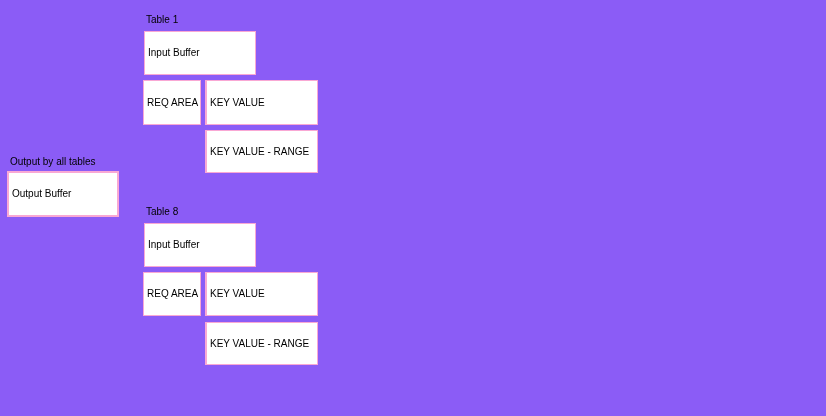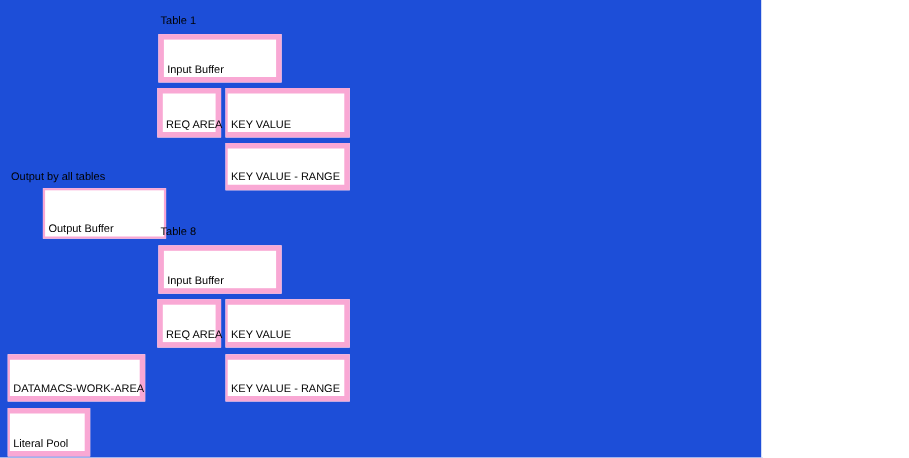--- a/index.html
+++ b/index.html
@@ -2,60 +2,60 @@
 <html><head>
 <meta charset="utf-8">
 <style>
   html, body {
     margin: 0;
     padding: 0;
     background: #ffffff;
   }
   .canvas {
     position: relative;
-    width: 692px;
+    width: 826px;
     height: 416px;
-    background: #1d4ed8;
+    background: #8b5cf6;
     font-family: "Liberation Sans", "DejaVu Sans", sans-serif;
     color: #000000;
     overflow: hidden;
   }
   .lbl {
     position: absolute;
     font-size: 10px;
     line-height: 12px;
     white-space: nowrap;
     color: #000000;
   }
   .box {
     position: absolute;
     box-sizing: border-box;
-    border: 5px solid #f9a8d4;
+    border: 1px solid #f9a8d4;
     background: #ffffff;
     display: flex;
-    align-items: flex-end;
+    align-items: center;
     font-size: 10px;
     line-height: 12px;
     white-space: nowrap;
     padding-left: 3px;
     color: #000000;
   }
   
   .b-left2 { border-left-width: 2px; }
   
   .b-all2 { border-width: 2px; }
 
   
   .pos-table1-label        { left: 146px; top: 14px;  }
   .pos-input-buffer-1      { left: 144px; top: 31px;  width: 112px; height: 44px; }
   .pos-req-area-1          { left: 143px; top: 80px;  width: 58px;  height: 45px; }
   .pos-key-value-1         { left: 205px; top: 80px;  width: 113px; height: 45px; }
   .pos-key-value-range-1   { left: 205px; top: 130px; width: 113px; height: 43px; }
   .pos-shared-label        { left: 10px;  top: 156px; }
-  .pos-output-buffer       { left: 7px;   top: 171px; width: 112px; height: 46px; margin-left: 32px; }
+  .pos-output-buffer       { left: 7px;   top: 171px; width: 112px; height: 46px; }
   .pos-table2-label        { left: 146px; top: 206px; }
   .pos-input-buffer-2      { left: 144px; top: 223px; width: 112px; height: 44px; }
   .pos-req-area-2          { left: 143px; top: 272px; width: 58px;  height: 44px; }
   .pos-key-value-2         { left: 205px; top: 272px; width: 113px; height: 44px; }
   .pos-datamacs-work-area  { left: 7px;   top: 322px; width: 125px; height: 43px; }
   .pos-key-value-range-2   { left: 205px; top: 322px; width: 113px; height: 43px; }
   .pos-literal-pool        { left: 7px;   top: 371px; width: 75px;  height: 44px; }
 </style>
 </head>
 <body>
@@ -93,25 +93,19 @@
   </div>
 
   <div class="box pos-req-area-2">
     <span>REQ AREA</span>
   </div>
 
   <div class="box b-left2 pos-key-value-2">
     <span>KEY VALUE</span>
   </div>
 
-  <div class="box b-left2 pos-datamacs-work-area">
-    <span>DATAMACS-WORK-AREA</span>
-  </div>
 
   <div class="box b-left2 pos-key-value-range-2">
     <span>KEY VALUE - RANGE</span>
   </div>
 
-  <div class="box b-left2 pos-literal-pool">
-    <span>Literal Pool</span>
-  </div>
 
 </div>
 
 </body></html>

